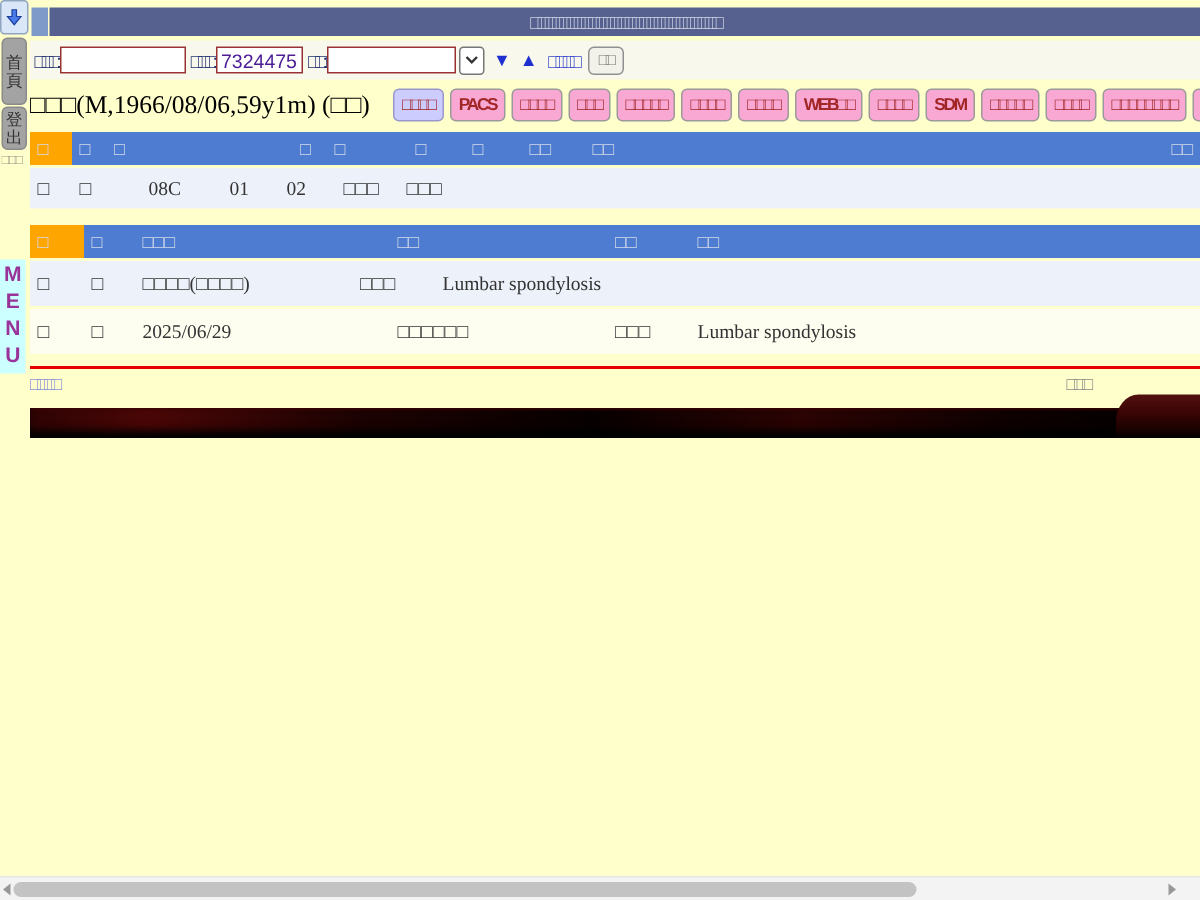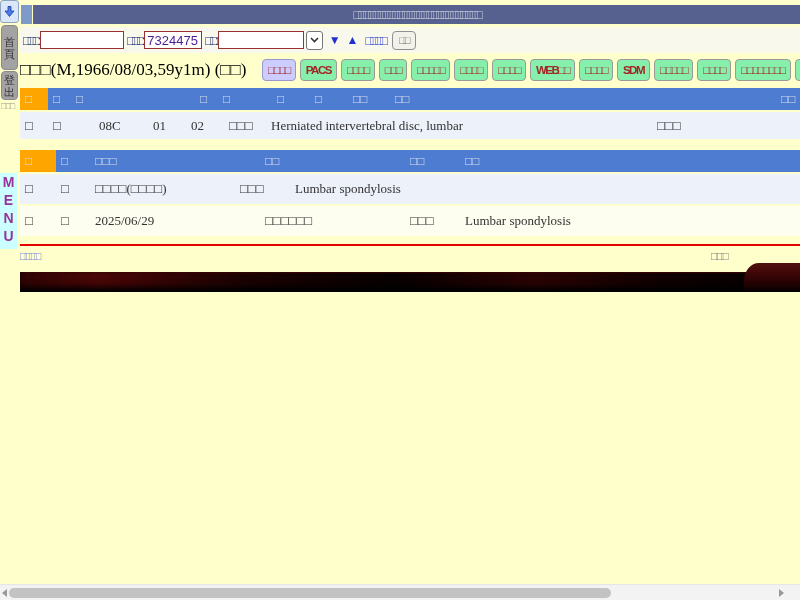--- a/index.html
+++ b/index.html
@@ -41,21 +41,21 @@
   .quick-link{color:#3A49CC;letter-spacing:-3px;margin-left:7px;cursor:pointer;}
   .query-btn{margin-left:7px;height:19px;min-width:24px;border:1px solid #909090;border-radius:4px;
     background:#F2F2EA;color:#777;font-size:11px;letter-spacing:-2px;padding:0 3px;cursor:pointer;}
 
   
   .patient-row{position:absolute;left:20px;top:55px;right:0;height:30px;display:flex;
     align-items:center;overflow:hidden;white-space:nowrap;}
   .patient-summary{flex:0 0 242px;font-family:"Liberation Serif","DejaVu Serif",serif;
     font-size:17px;color:#000;overflow:hidden;}
   .tb-btn{flex:0 0 auto;height:22px;margin-right:4px;border:1px solid #9a9a9a;border-radius:4px;
-    background:#86efac;color:#A12626;font-weight:bold;font-size:11.5px;letter-spacing:-1.5px;
+    background:#f9a8d4;color:#A12626;font-weight:bold;font-size:11.5px;letter-spacing:-1.5px;
     padding:0 5px;white-space:nowrap;font-family:"Liberation Sans",sans-serif;cursor:pointer;}
   .tb-btn.accent{background:#CCCCFF;border-color:#9898CC;}
 
   
   .tbl{position:absolute;left:20px;right:0;}
   .t1{top:88px}.t2{top:150px}
   .thead{display:flex;height:22px;line-height:22px;background:#4D7CD0;color:#D5DBEA;
     font-size:12px;margin-bottom:2px;}
   .cell{box-sizing:border-box;padding-left:5px;overflow:hidden;white-space:nowrap;}
   .cell.orange{background:#FFA500;}
@@ -128,21 +128,21 @@
         <path d="M1 1 L4.5 4.5 L8 1" fill="none" stroke="#333" stroke-width="1.6"></path>
       </svg>
     </div>
     <span class="tri">▼</span>
     <span class="tri">▲</span>
     <span class="quick-link">□□□□</span>
     <button class="query-btn">□□</button>
   </div>
 
   <div class="patient-row">
-    <span class="patient-summary">□□□(M,1966/08/03,59y1m) (□□)</span>
+    <span class="patient-summary">□□□(M,1966/08/06,59y1m) (□□)</span>
     <button class="tb-btn accent">□□□□</button>
     <button class="tb-btn">PACS</button>
     <button class="tb-btn">□□□□</button>
     <button class="tb-btn">□□□</button>
     <button class="tb-btn">□□□□□</button>
     <button class="tb-btn">□□□□</button>
     <button class="tb-btn">□□□□</button>
     <button class="tb-btn">WEB□□</button>
     <button class="tb-btn">□□□□</button>
     <button class="tb-btn">SDM</button>
@@ -166,21 +166,20 @@
       <span class="cell c9">□□</span>
     </div>
     <div class="trow">
       <span class="cell c0">□</span>
       <span class="cell c1">□</span>
       <span class="cell c3"></span>
       <span class="cell c4">08C</span>
       <span class="cell c5">01</span>
       <span class="cell c6">02</span>
       <span class="cell c7">□□□</span>
-      <span class="cell c8">Herniated intervertebral disc, lumbar</span>
       <span class="cell c9">□□□</span>
     </div>
   </div>
 
   <div class="tbl t2">
     <div class="thead">
       <span class="cell c0 orange">□</span>
       <span class="cell c1">□</span>
       <span class="cell c2">□□□</span>
       <span class="cell c3">□□</span>

